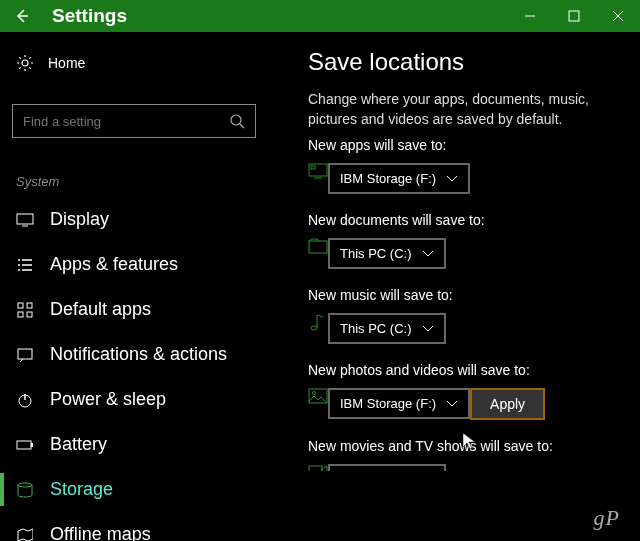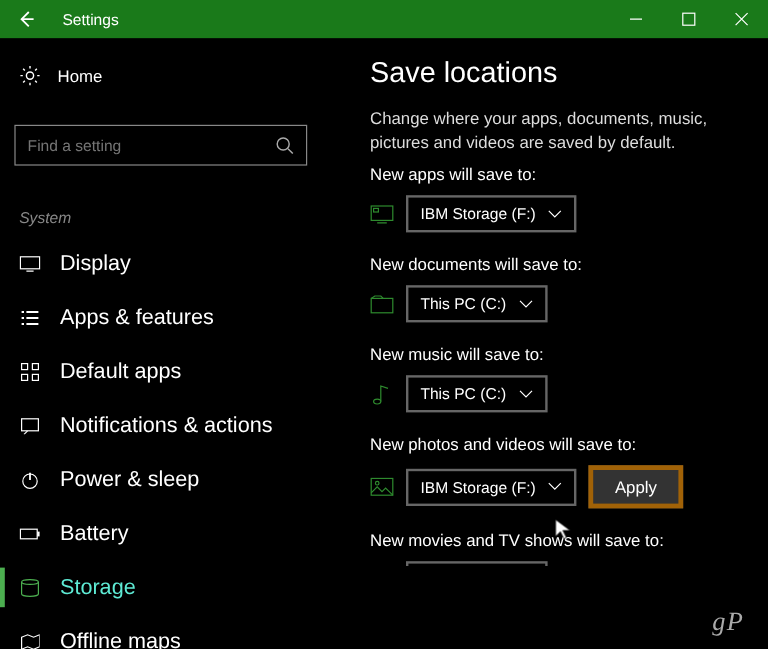--- a/index.html
+++ b/index.html
@@ -1,42 +1,42 @@
 <!DOCTYPE html>
 <html><head>
 <meta charset="utf-8">
 <style>
 * { margin: 0; padding: 0; box-sizing: border-box; }
 body { font-family: "Segoe UI", Arial, sans-serif; background: #000; color: #fff; width: 640px; height: 541px; overflow: hidden; position: relative; }
 .titlebar { height: 32px; background: #1a7a1a; display: flex; align-items: center; }
 .back-btn { width: 44px; height: 32px; display: flex; align-items: center; justify-content: center; cursor: pointer; }
-.title { font-size: 13px; padding-left: 8px; }
+.title { font-size: 19px; padding-left: 8px; font-weight: bold; }
 .wincontrols { margin-left: auto; display: flex; }
 .winbtn { width: 44px; height: 32px; display: flex; align-items: center; justify-content: center; cursor: pointer; }
 .main { display: flex; height: 439px; background: #000; }
 .sidebar { width: 268px; padding: 12px 0 0 0; }
 .home { display: flex; align-items: center; padding: 10px 16px; font-size: 14px; cursor: pointer; }
 .home .icon { margin-right: 14px; }
 .searchbox { margin: 22px 12px; height: 34px; border: 1px solid #888; display: flex; align-items: center; padding: 12px 10px; }
 .searchbox input { background: transparent; border: none; color: #aaa; font-size: 13px; flex: 1; outline: none; font-family: inherit; }
 .section-label { color: #888; font-size: 13px; padding: 14px 16px 8px; font-style: italic; }
 .navitem { display: flex; align-items: center; padding: 12px 16px; font-size: 18px; cursor: pointer; position: relative; }
 .navitem .icon { margin-right: 16px; width: 18px; display: flex; justify-content: center; }
 .navitem.active { color: #5eead4; }
 .navitem.active::before { content: ""; position: absolute; left: 0; top: 6px; bottom: 6px; width: 4px; background: #4CAF50; }
 .content { flex: 1; padding: 16px 20px 0 40px; overflow-y: auto; }
 .page-title { font-size: 24px; font-weight: 300; margin-bottom: 14px; }
 .page-desc { font-size: 14px; color: #ddd; line-height: 1.4; margin-bottom: 8px; }
 .setting-group { margin-bottom: 18px; }
 .setting-label { font-size: 14px; margin-bottom: 10px; }
-.setting-row { display: flex; align-items: center; gap: 10px; }
+.setting-row { display: flex; align-items: flex-start; }
 .type-icon { width: 20px; color: #2e8b2e; display: flex; justify-content: center; }
 .dropdown { border: 2px solid #666; padding: 6px 10px; display: flex; align-items: center; font-size: 13px; cursor: pointer; background: #000; min-width: 110px; }
 .dropdown .chevron { margin-left: 10px; }
-.apply-btn { border: 4px solid #a16207; background: #333; padding: 6px 18px; font-size: 14px; cursor: pointer; color: #fff; }
+.apply-btn { border: 2px solid #a16207; background: #333; padding: 6px 18px; font-size: 14px; cursor: pointer; color: #fff; }
 .cursor { position: absolute; left: 462px; top: 432px; pointer-events: none; font-size: 16px; color: #fff; }
 .watermark { position: absolute; right: 20px; bottom: 10px; font-family: Georgia, serif; font-size: 22px; font-style: italic; color: #aaa; letter-spacing: 1px; }
 svg { display: block; }
 </style>
 </head>
 <body>
 
 <div class="titlebar">
   <div class="back-btn">
     <svg width="16" height="16" viewBox="0 0 16 16">

